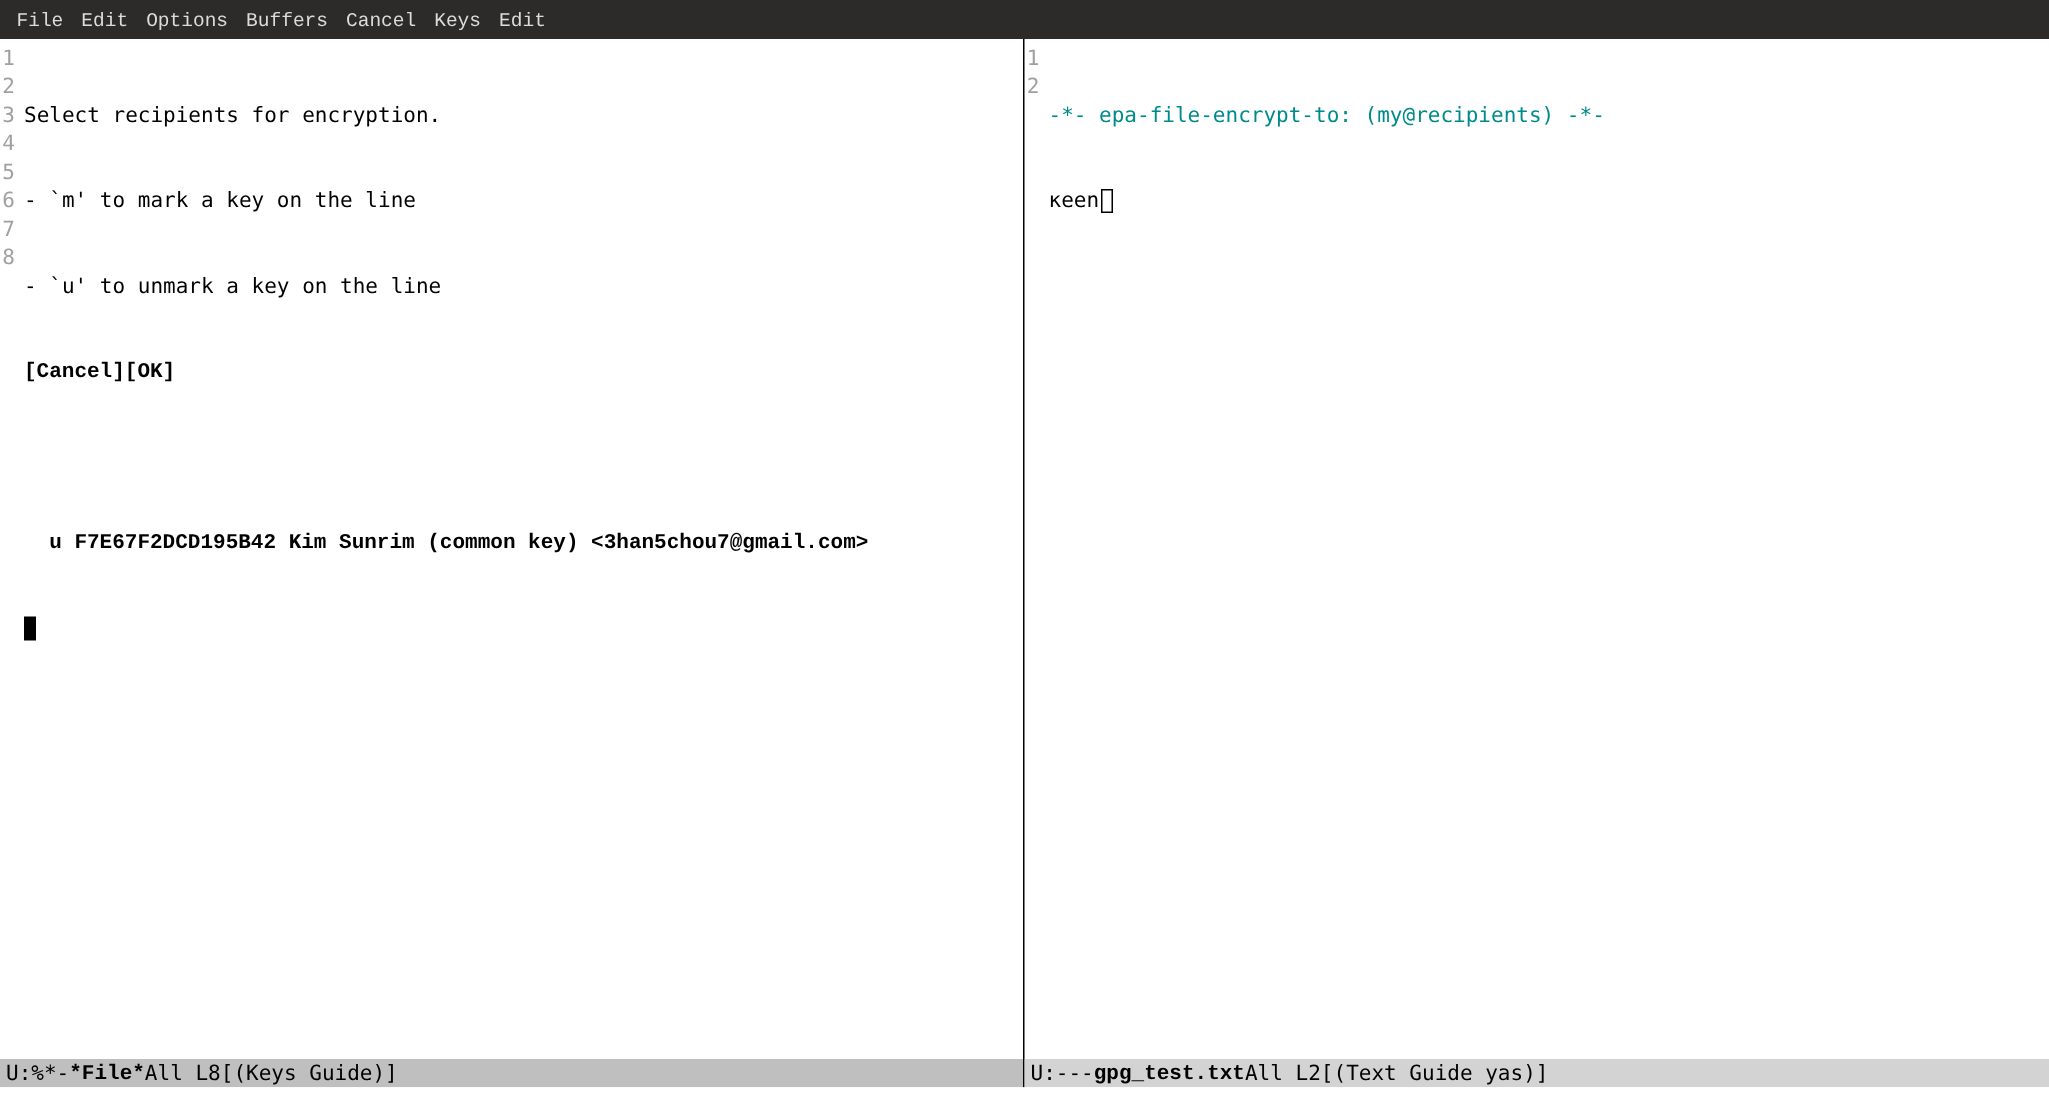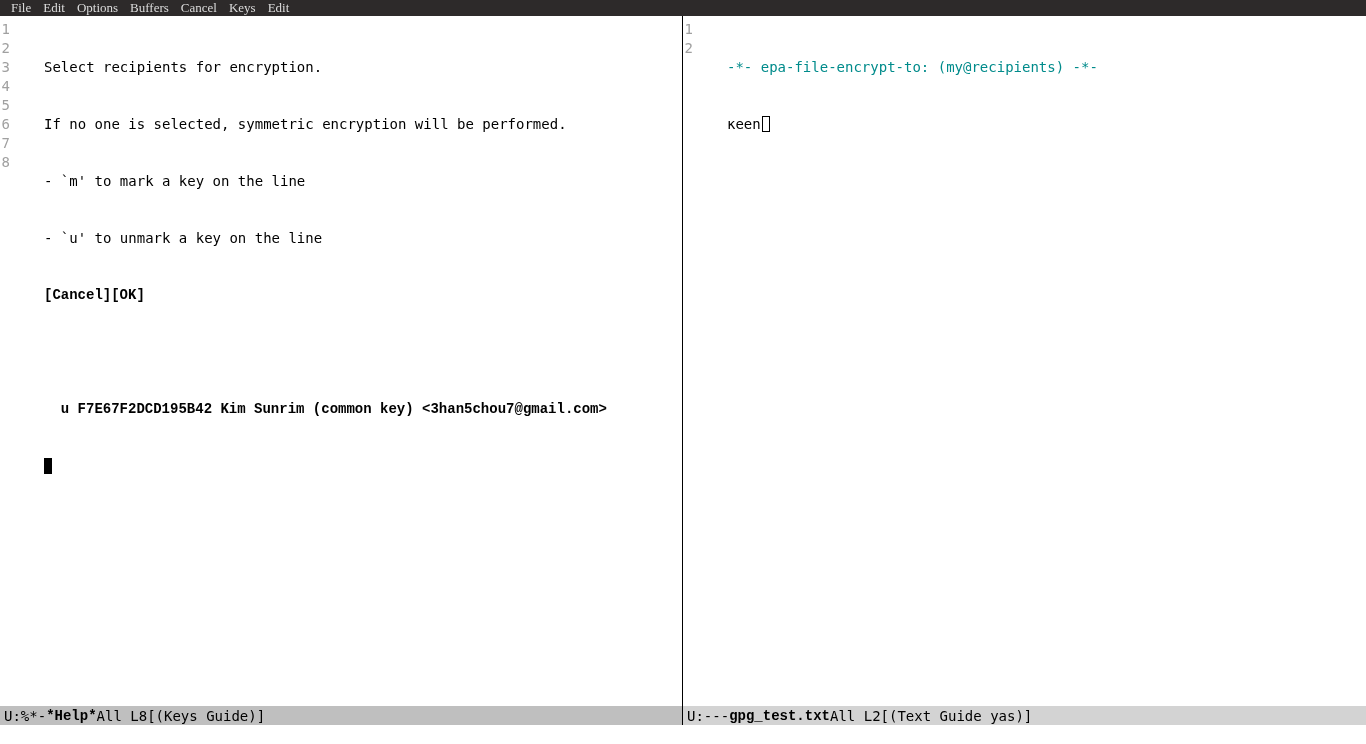--- a/index.html
+++ b/index.html
@@ -15,23 +15,23 @@
       height: 744px;
       overflow: hidden;
       display: flex;
       flex-direction: column;
     }
     .menu-bar {
       background: #2d2a2a;
       color: #dcdcdc;
       display: flex;
       padding: 3px 5px;
-      font-family: Liberation Serif, serif;
+      font-family: Liberation Mono, monospace;
       font-size: 13px;
-      height: 16px;
+      height: 26px;
       align-items: center;
     }
     .menu-item {
       padding: 0 6px;
       cursor: pointer;
     }
     .main-area {
       display: flex;
       flex: 1;
       overflow: hidden;
@@ -63,21 +63,20 @@
     }
     .gutter-line {
       height: 19px;
     }
     .content {
       padding: 4px 3px 0 3px;
       white-space: pre;
     }
     .content-line {
       height: 19px;
-      margin-left: 28px;
     }
     .bold {
       font-weight: bold;
       font-family: Liberation Mono, monospace;
     }
     .cursor-block {
       background: #000;
       color: #000;
       display: inline-block;
       width: 8px;
@@ -137,30 +136,29 @@
         <div class="gutter-line">2</div>
         <div class="gutter-line">3</div>
         <div class="gutter-line">4</div>
         <div class="gutter-line">5</div>
         <div class="gutter-line">6</div>
         <div class="gutter-line">7</div>
         <div class="gutter-line">8</div>
       </div>
       <div class="content">
         <div class="content-line">Select recipients for encryption.</div>
-        <div class="content-line">If no one is selected, symmetric encryption will be performed.</div>
         <div class="content-line">- `m' to mark a key on the line</div>
         <div class="content-line">- `u' to unmark a key on the line</div>
         <div class="content-line bold">[Cancel][OK]</div>
         <div class="content-line"></div>
         <div class="content-line bold">  u F7E67F2DCD195B42 Kim Sunrim (common key) &lt;3han5chou7@gmail.com&gt;</div>
         <div class="content-line bold"><span class="cursor-block"></span></div>
       </div>
     </div>
-    <div class="modeline"><span>U:%*-</span>  <span class="bold">*Help*</span>          <span>All L8</span>     <span>[(Keys Guide)]</span></div>
+    <div class="modeline"><span>U:%*-</span>  <span class="bold">*File*</span>          <span>All L8</span>     <span>[(Keys Guide)]</span></div>
   </div>
 
   <div class="pane pane-right">
     <div class="buffer">
       <div class="gutter">
         <div class="gutter-line">1</div>
         <div class="gutter-line">2</div>
       </div>
       <div class="content">
         <div class="content-line teal">-*- epa-file-encrypt-to: (my@recipients) -*-</div>

